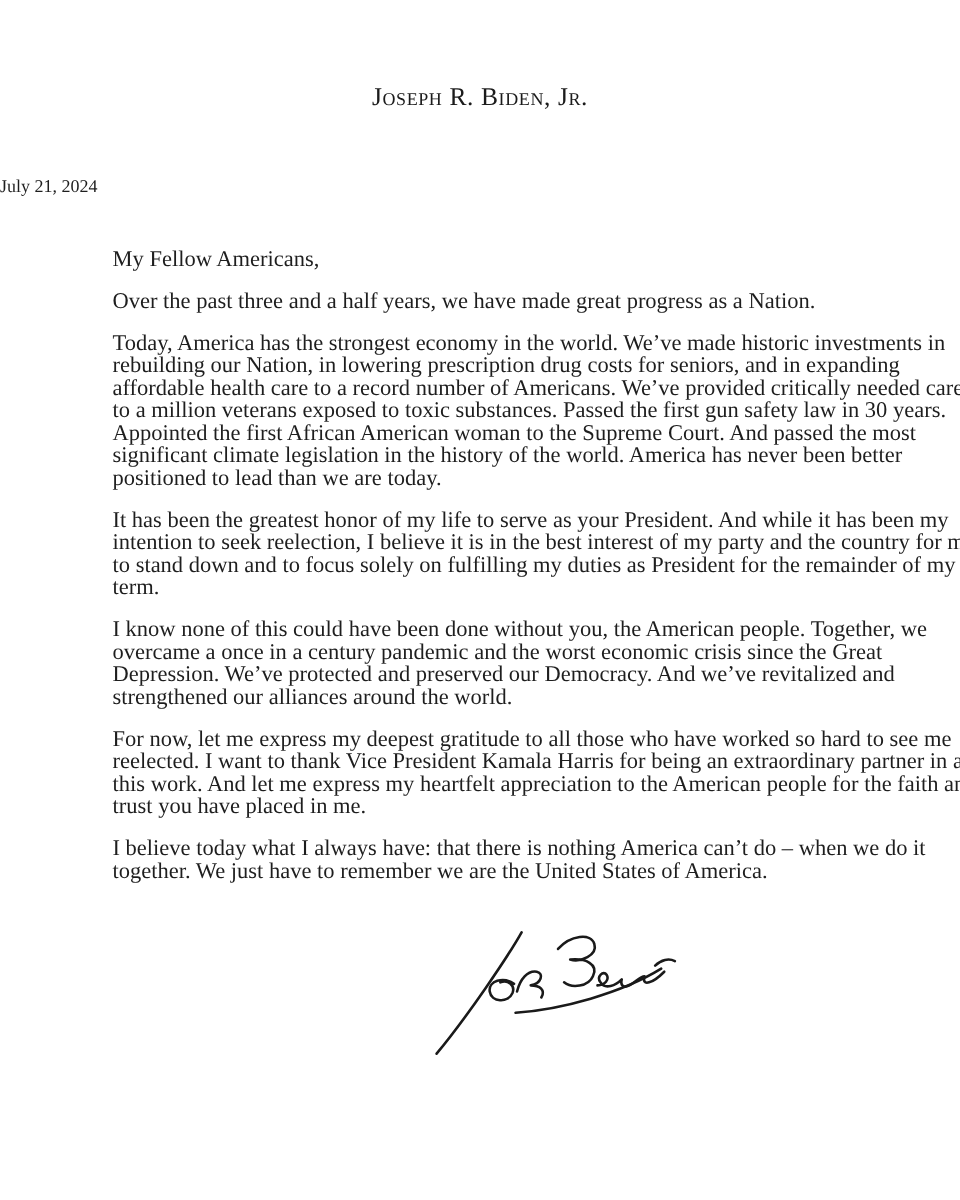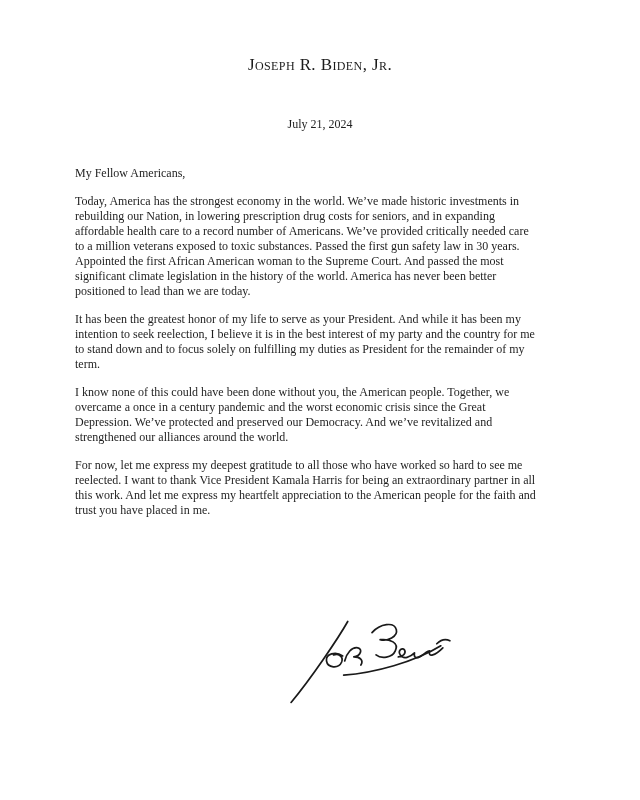--- a/index.html
+++ b/index.html
@@ -26,29 +26,29 @@
     font-size: 17px;
     font-variant: small-caps;
     letter-spacing: 0.4px;
     color: #1b1b1b;
   }
   .date-line {
     position: absolute;
     top: 97px;
     left: 0;
     width: 100%;
-    text-align: center;
+    text-align: left;
     font-size: 12px;
   }
   .letter-body {
     position: absolute;
     top: 146px;
     left: 75px;
     width: 510px;
-    font-size: 12px;
+    font-size: 15px;
     line-height: 15px;
   }
   .letter-body p {
     margin: 0 0 13px 0;
     white-space: pre; 
   }
   .signature-block {
     position: absolute;
     top: 598px;
     left: 285px;
@@ -72,39 +72,42 @@
 <body>
 
 <div class="page">
 
   <div class="letterhead">Joseph R. Biden, Jr.</div>
 
   <div class="date-line">July 21, 2024</div>
 
   <div class="letter-body">
     <p>My Fellow Americans,</p>
+    <p>Over the past three and a half years, we have made great progress as a Nation.</p>
     <p>Today, America has the strongest economy in the world. We’ve made historic investments in
 rebuilding our Nation, in lowering prescription drug costs for seniors, and in expanding
 affordable health care to a record number of Americans. We’ve provided critically needed care
 to a million veterans exposed to toxic substances. Passed the first gun safety law in 30 years.
 Appointed the first African American woman to the Supreme Court. And passed the most
 significant climate legislation in the history of the world. America has never been better
 positioned to lead than we are today.</p>
     <p>It has been the greatest honor of my life to serve as your President. And while it has been my
 intention to seek reelection, I believe it is in the best interest of my party and the country for me
 to stand down and to focus solely on fulfilling my duties as President for the remainder of my
 term.</p>
     <p>I know none of this could have been done without you, the American people. Together, we
 overcame a once in a century pandemic and the worst economic crisis since the Great
 Depression. We’ve protected and preserved our Democracy. And we’ve revitalized and
 strengthened our alliances around the world.</p>
     <p>For now, let me express my deepest gratitude to all those who have worked so hard to see me
 reelected. I want to thank Vice President Kamala Harris for being an extraordinary partner in all
 this work. And let me express my heartfelt appreciation to the American people for the faith and
 trust you have placed in me.</p>
+    <p>I believe today what I always have: that there is nothing America can’t do – when we do it
+together. We just have to remember we are the United States of America.</p>
   </div>
 
   <div class="signature-block">
     <svg viewBox="0 0 170 90" aria-hidden="true">
 
       <path class="sig-stroke" d="M62,3 C53,19 26,59 6,83"></path>
 
       <path class="sig-stroke" d="M57,37 c -7,-5 -17,-2 -16,5 c 1,7 12,8 15,1 c 2,-5 -3,-9 -8,-7"></path>
 
       <path class="sig-stroke" d="M59,42 c 2,-8 7,-14 13,-13 c 5,1 3,8 -4,9 c 6,0 10,3 7,8"></path>

